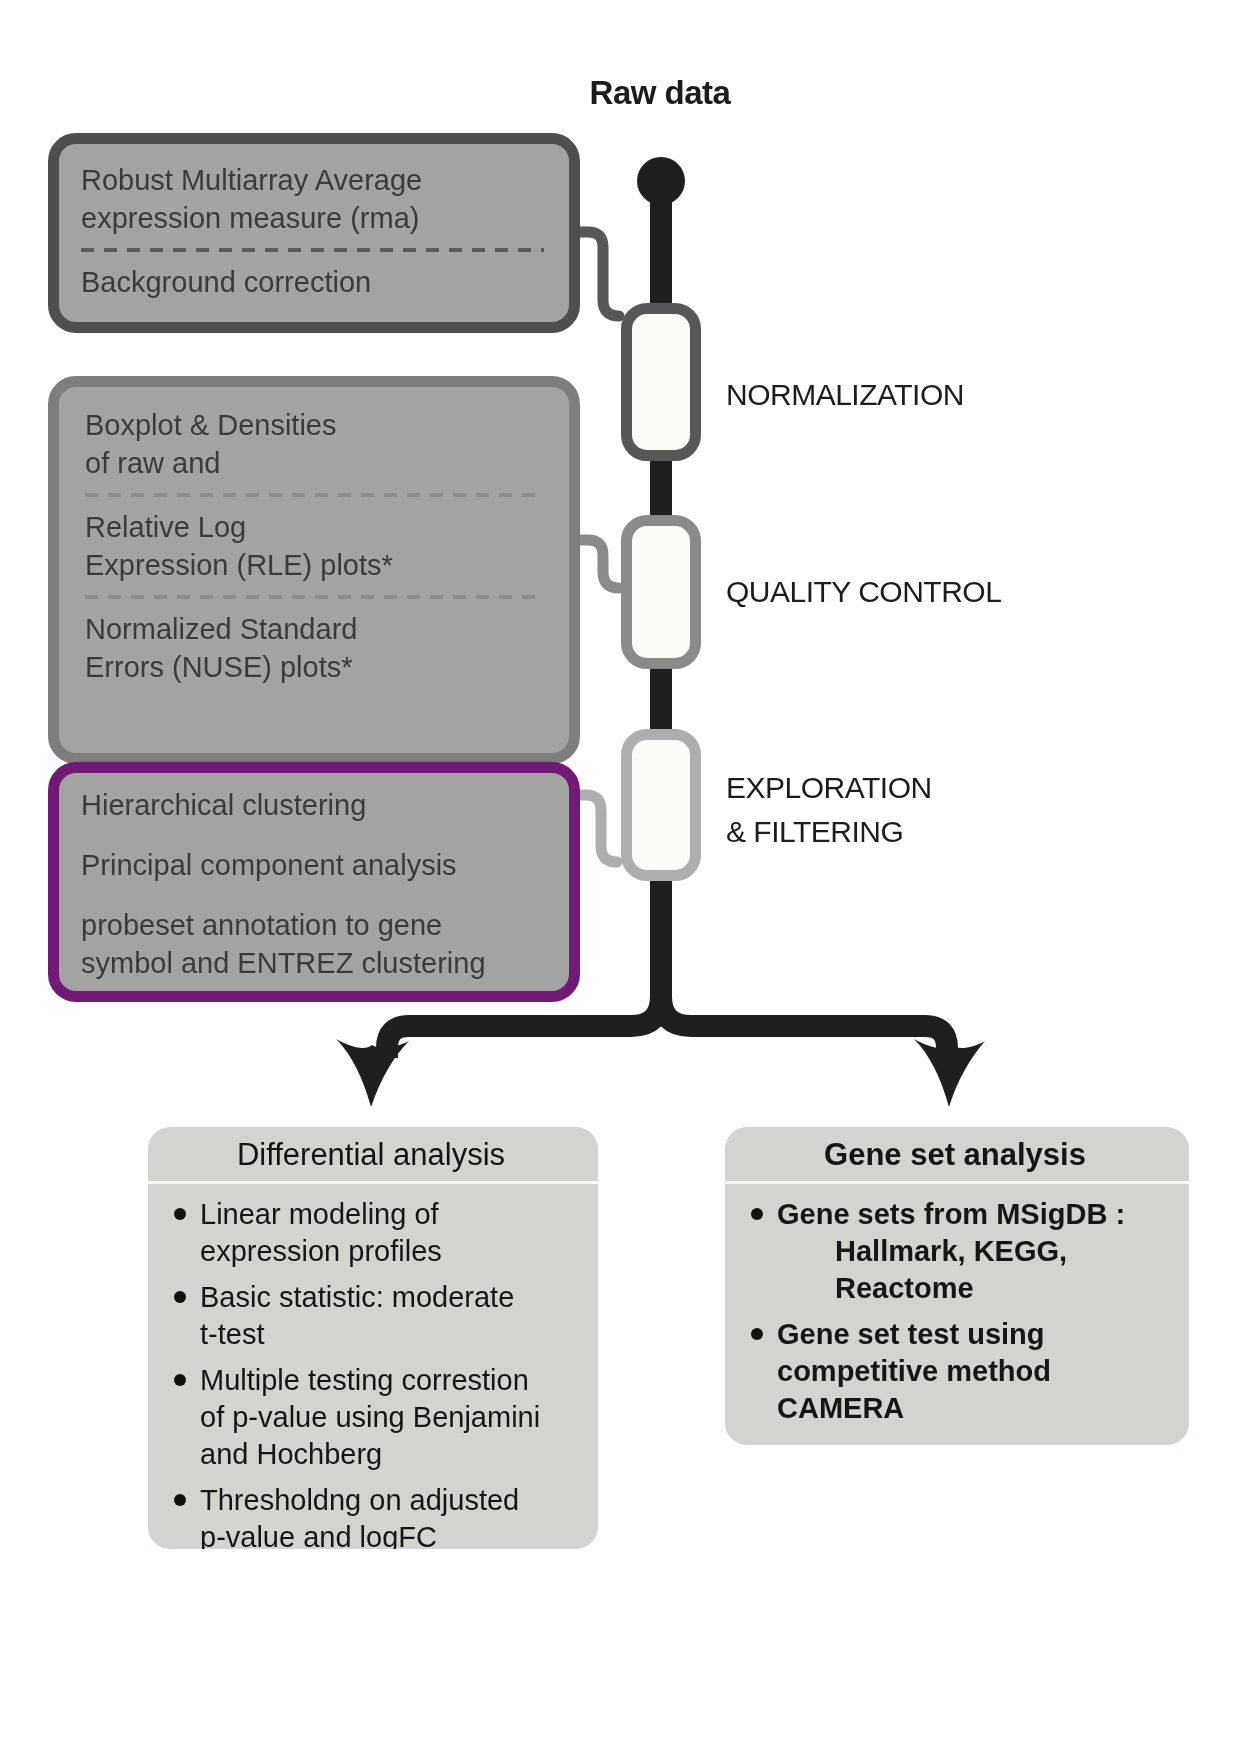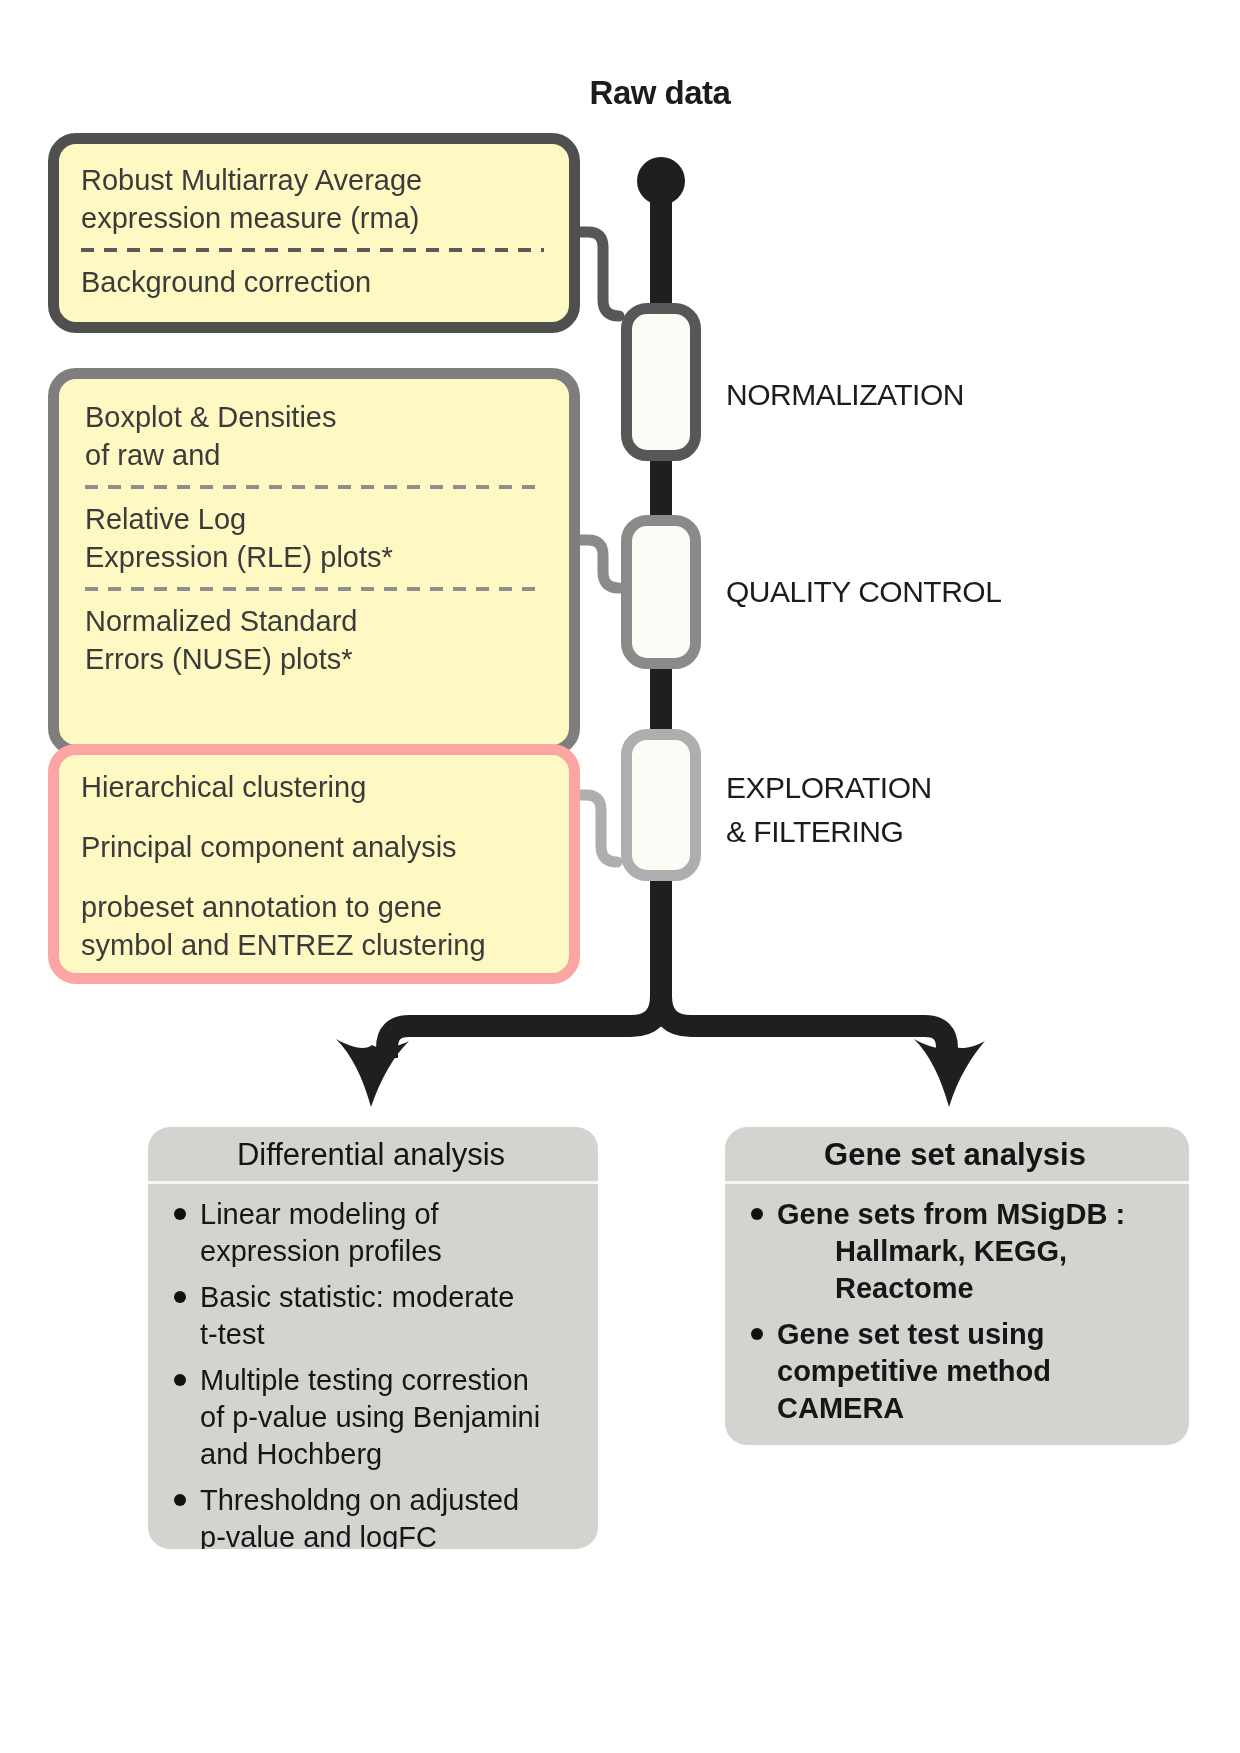--- a/index.html
+++ b/index.html
@@ -10,29 +10,29 @@
   .artwork{position:absolute;left:0;top:0;z-index:1;pointer-events:none;}
 
   .raw-title{
     position:absolute;left:540px;top:74px;width:240px;text-align:center;
     font-size:33px;font-weight:bold;color:#1c1c1c;z-index:3;letter-spacing:-0.5px;
   }
 
   
   .step-box{
     position:absolute;left:48px;width:532px;box-sizing:border-box;
-    background:#fef9c3;border-radius:28px;z-index:2;
+    background:#a3a3a3;border-radius:28px;z-index:2;
     display:flex;flex-direction:column;
     padding:14px 20px 10px 22px;
   }
   .step-box .row{font-size:29px;line-height:38px;color:#3b3b3b;}
   .dash{height:4px;width:99%;margin:11px 0;}
   .b1{border:11px solid #4f4f4f;top:133px;height:200px;padding-top:17px;}
-  .b2{border:11px solid #7e7e7e;top:368px;height:388px;padding-top:19px;padding-left:26px;}
-  .b3{border:11px solid #fca5a5;top:744px;height:240px;padding-top:13px;}
+  .b2{border:11px solid #7e7e7e;top:376px;height:388px;padding-top:19px;padding-left:26px;}
+  .b3{border:11px solid #701a75;top:762px;height:240px;padding-top:13px;}
   .b1 .dash{background:repeating-linear-gradient(90deg,#5a5a5a 0 13px,transparent 13px 23px);}
   .b2 .dash{background:repeating-linear-gradient(90deg,#8e8e8e 0 13px,transparent 13px 23px);}
   .b3 .dash{background:repeating-linear-gradient(90deg,#b5b5b5 0 13px,transparent 13px 23px);}
 
   
   .node{
     position:absolute;left:621px;width:80px;box-sizing:border-box;
     background:#fcfcf7;border-radius:26px;z-index:2;
   }
   .n1{top:303px;height:158px;border:11px solid #575757;}

